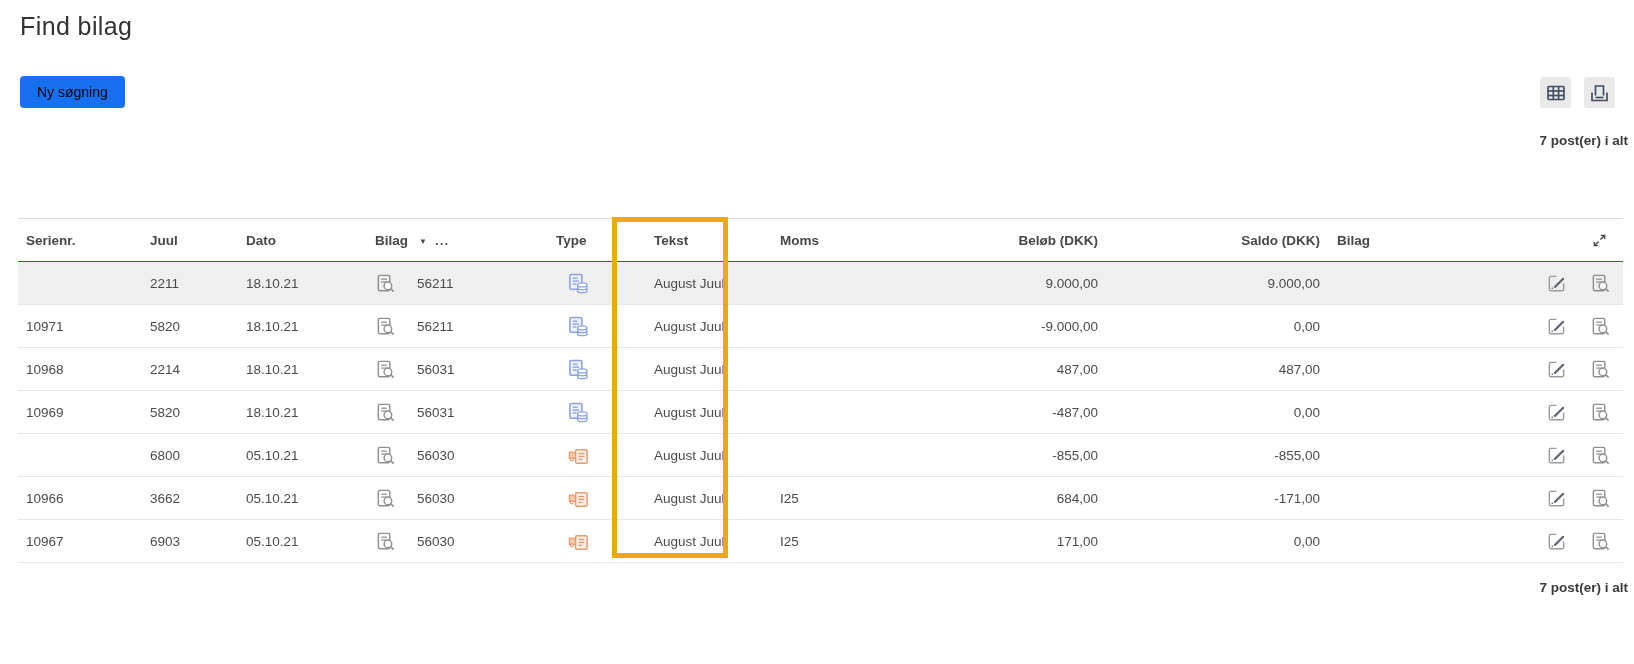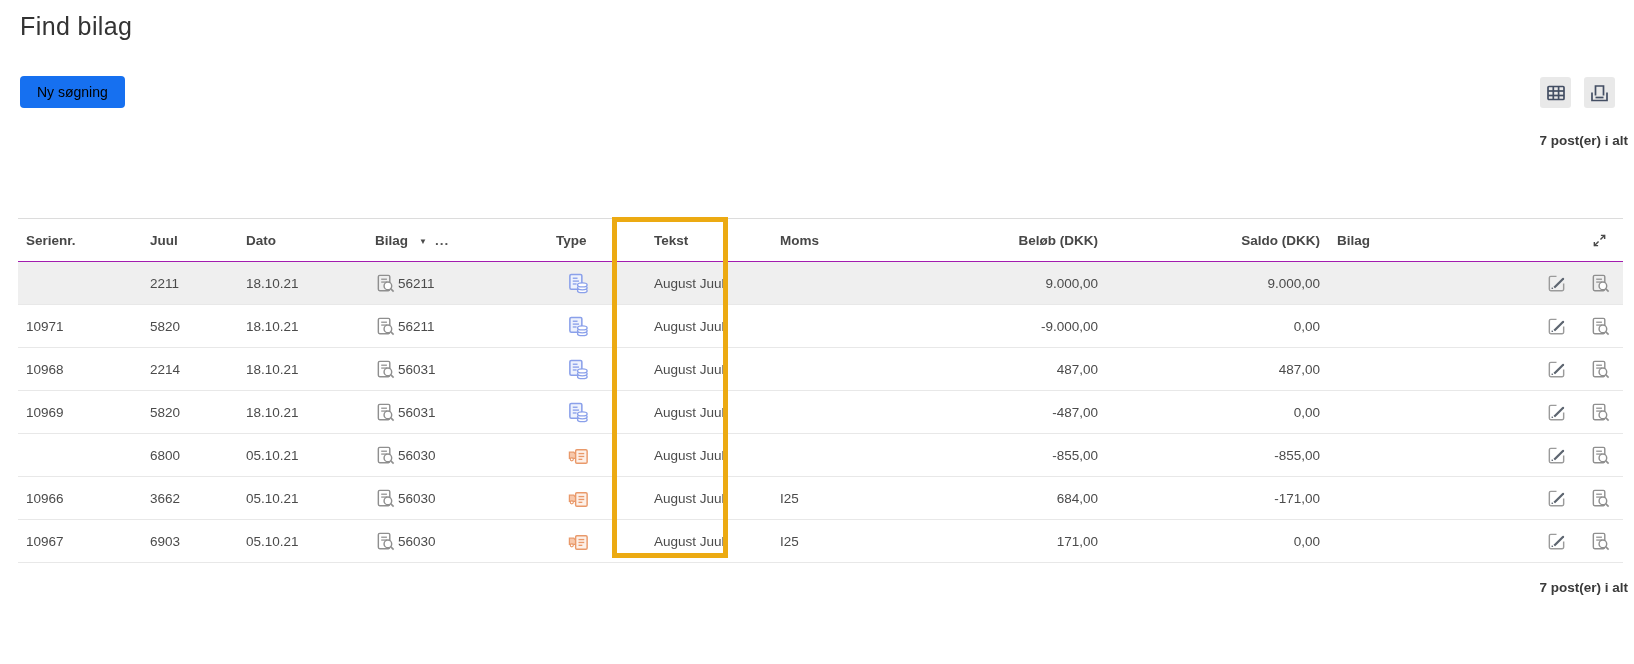--- a/index.html
+++ b/index.html
@@ -25,21 +25,21 @@
   .thead{position:relative;height:42px;border-bottom:1px solid #a21caf;}
   .row{position:relative;height:42px;border-bottom:1px solid #e8e8e8;background:#fff;}
   .row.highlight{background:#efefef;}
 
   .cell{position:absolute;top:0;height:100%;display:flex;align-items:center;
         font-size:13.5px;color:#4b4b4b;white-space:nowrap;}
   .th .cell,.cell.th{font-weight:700;color:#474747;}
   .c-serienr{left:8px;width:110px;}
   .c-konto{left:132px;width:85px;}
   .c-dato{left:228px;width:115px;}
-  .c-bilag{left:357px;width:160px;gap:2px;}
+  .c-bilag{left:357px;width:160px;gap:21px;}
   .c-type{left:538px;width:44px;justify-content:center;}
   .c-tekst{left:632px;width:165px;padding-left:4px;}
   .c-moms{left:762px;width:95px;}
   .c-belob{right:525px;width:170px;justify-content:flex-end;}
   .c-saldo{right:303px;width:170px;justify-content:flex-end;}
   .c-valuta{left:1319px;width:90px;}
   .c-edit{left:1524px;width:28px;justify-content:center;}
   .c-view{left:1568px;width:28px;justify-content:center;}
   .c-expand{left:1566px;width:30px;justify-content:center;}
 

